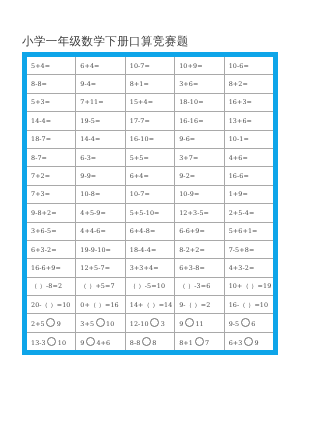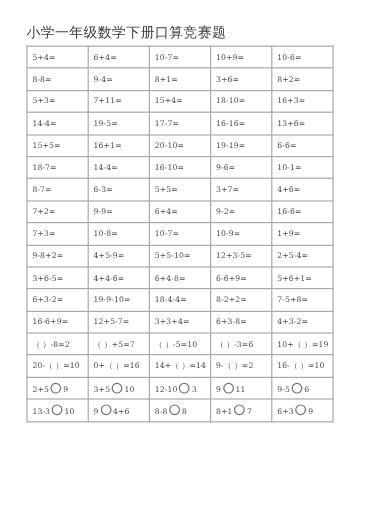--- a/index.html
+++ b/index.html
@@ -14,37 +14,37 @@
     color: #3c3c3c;
     overflow: hidden;
     position: relative;
   }
   .page {
     position: absolute;
     left: 0; top: 0;
     width: 300px;
     height: 419px;
     box-sizing: border-box;
-    padding: 20px 22px 0 22px;
+    padding: 34px 22px 0 22px;
   }
   .worksheet-title {
     font-family: "DejaVu Serif", "Liberation Serif", serif;
     font-size: 11.5px;
     line-height: 14px;
     letter-spacing: 0.4px;
     color: #3a3a3a;
     margin: 0 0 4px 0;
     white-space: nowrap;
     font-weight: normal;
   }
   table.problem-grid {
     border-collapse: collapse;
     table-layout: fixed;
     width: 256px;
-    border: 1px solid #0ea5e9;
+    border: 5px solid #0ea5e9;
   }
   table.problem-grid td {
     border: 1px solid #a9a9a9;
     width: 20%;
     height: 17.4px;
     padding: 0 0 0 4px;
     vertical-align: middle;
     font-size: 6.4px;
     line-height: 8px;
     letter-spacing: 0.1px;
@@ -94,27 +94,20 @@
           <td>15+4=</td>
           <td>18-10=</td>
           <td>16+3=</td>
         </tr>
         <tr>
           <td>14-4=</td>
           <td>19-5=</td>
           <td>17-7=</td>
           <td>16-16=</td>
           <td>13+6=</td>
-        </tr>
-        <tr>
-          <td>15+5=</td>
-          <td>16+1=</td>
-          <td>20-10=</td>
-          <td>19-19=</td>
-          <td>6-6=</td>
         </tr>
         <tr>
           <td>18-7=</td>
           <td>14-4=</td>
           <td>16-10=</td>
           <td>9-6=</td>
           <td>10-1=</td>
         </tr>
         <tr>
           <td>8-7=</td>

